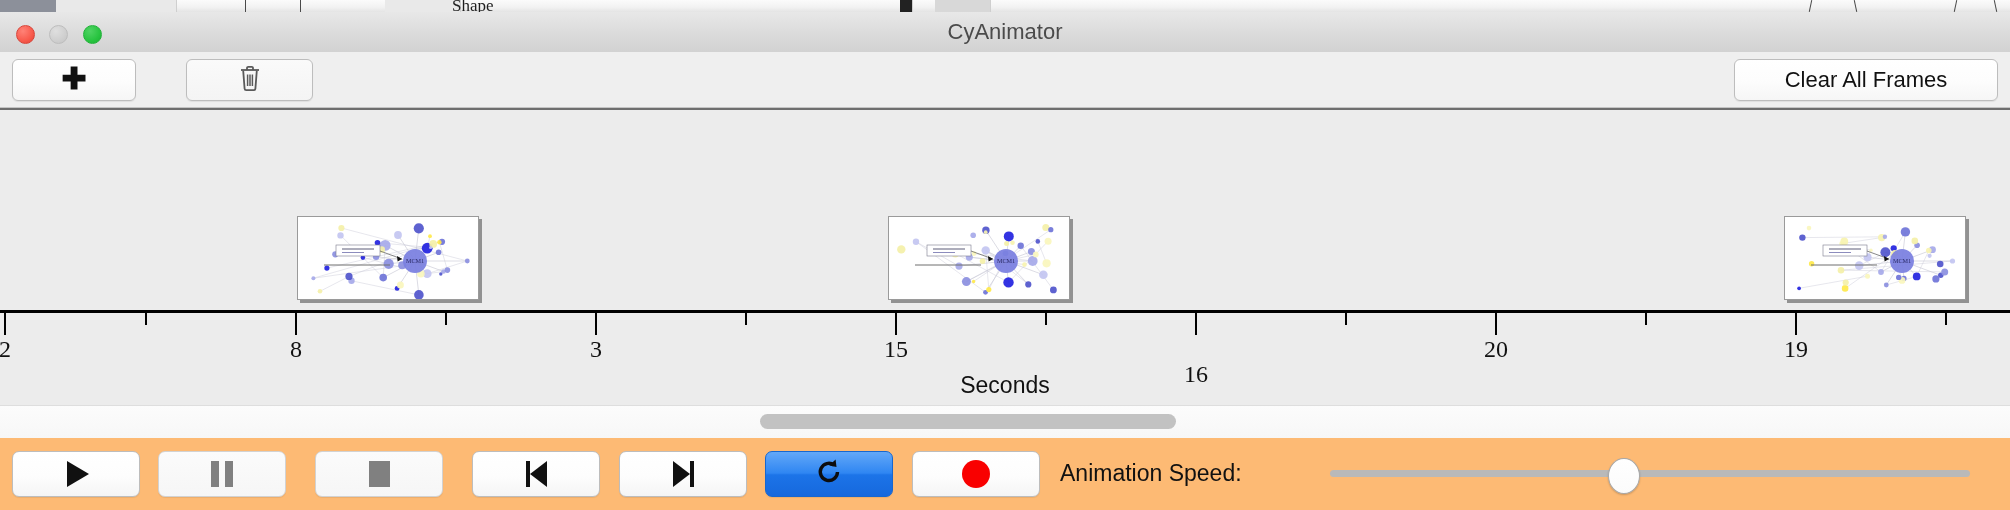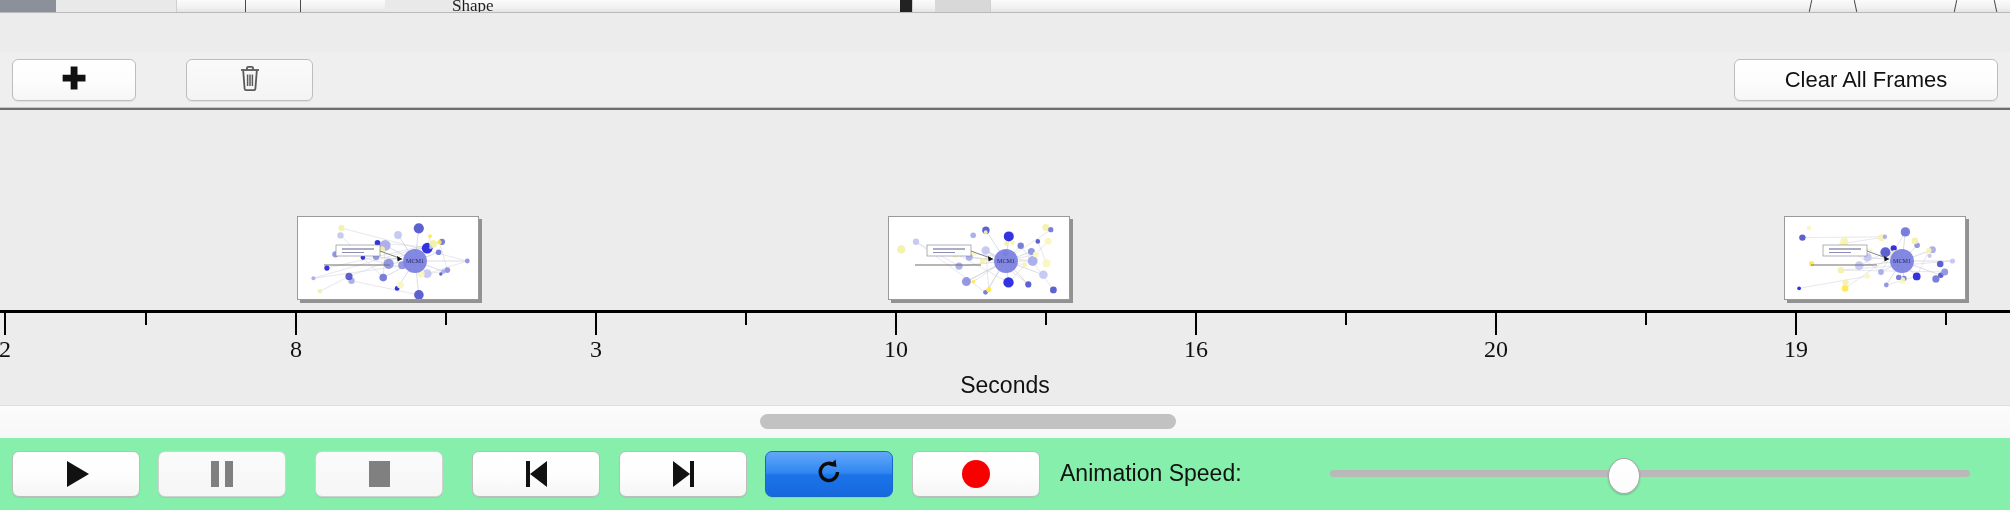--- a/index.html
+++ b/index.html
@@ -70,21 +70,21 @@
   .net svg{display:block;}
 
   
   .hscroll{position:absolute;left:0;top:405px;width:2010px;height:32px;
     background:linear-gradient(to bottom,#fcfcfc,#f7f7f7);
     border-top:1px solid #dedede;border-bottom:1px solid #8e8e8e;}
   .hthumb{position:absolute;left:760px;top:8px;width:416px;height:15px;
     border-radius:8px;background:#c2c2c2;cursor:default;}
 
   
-  .controls{position:absolute;left:0;top:438px;width:2010px;height:72px;background:#86efac;}
+  .controls{position:absolute;left:0;top:438px;width:2010px;height:72px;background:#fdba74;}
   .cbtn{position:absolute;top:13px;height:44px;border:1px solid #bdbdbd;border-radius:7px;
     background:linear-gradient(to bottom,#ffffff 0%,#fdfdfd 55%,#f5f5f5 100%);
     box-shadow:0 1px 1px rgba(0,0,0,.07);
     display:flex;align-items:center;justify-content:center;cursor:default;}
   .cbtn.disabled{background:linear-gradient(to bottom,#fbfbfb 0%,#f6f6f6 100%);border-color:#d2d2d2;}
   .cbtn.loop{background:linear-gradient(to bottom,#63a8f8 0%,#2f86f2 48%,#1c74e8 52%,#1668dd 100%);
     border:1px solid #1767cf;}
   .glyph-play{width:0;height:0;border-left:22px solid #111;
     border-top:13px solid transparent;border-bottom:13px solid transparent;margin-left:4px;}
   .glyph-pause{display:flex;gap:6px;}
@@ -124,20 +124,26 @@
     <div class="bg-chip" style="left:385px;width:75px;"></div>
     <div class="bg-text" style="left:452px;">Shape</div>
     <div class="bg-chip dark" style="left:900px;width:12px;background:#222;"></div>
     <div class="bg-chip" style="left:935px;width:55px;background:#d8d8d8;"></div>
     <div class="bg-tabmark" style="left:1810px;transform:rotate(12deg);"></div>
     <div class="bg-tabmark" style="left:1855px;transform:rotate(-12deg);"></div>
     <div class="bg-tabmark" style="left:1955px;transform:rotate(12deg);"></div>
     <div class="bg-tabmark" style="left:1995px;transform:rotate(-12deg);"></div>
   </div>
 
+  <div class="titlebar">
+    <div class="traffic red"></div>
+    <div class="traffic yellow"></div>
+    <div class="traffic green"></div>
+    <div class="win-title">CyAnimator</div>
+  </div>
 
   <div class="toolbar">
     <div class="tbtn add">
       <span class="plus">✚</span>
     </div>
     <div class="tbtn del">
       <span>
         <svg width="24" height="28" viewBox="0 0 24 28" aria-hidden="true">
           <path d="M3 6 h18" stroke="#5a5a5a" stroke-width="1.8" fill="none"></path>
           <path d="M9 6 V4 a1.2 1.2 0 0 1 1.2-1.2 h3.6 A1.2 1.2 0 0 1 15 4 v2" stroke="#5a5a5a" stroke-width="1.8" fill="none"></path>
@@ -158,24 +164,24 @@
         <div class="tick major" style="left: 4px;"></div>
         <div class="tick-label" style="left: 5px;">2</div>
         <div class="tick minor" style="left: 145px;"></div>
         <div class="tick major" style="left: 295px;"></div>
         <div class="tick-label" style="left: 296px;">8</div>
         <div class="tick minor" style="left: 445px;"></div>
         <div class="tick major" style="left: 595px;"></div>
         <div class="tick-label" style="left: 596px;">3</div>
         <div class="tick minor" style="left: 745px;"></div>
         <div class="tick major" style="left: 895px;"></div>
-        <div class="tick-label" style="left: 896px;">10</div>
+        <div class="tick-label" style="left: 896px;">15</div>
         <div class="tick minor" style="left: 1045px;"></div>
         <div class="tick major" style="left: 1195px;"></div>
-        <div class="tick-label" style="left: 1196px;">16</div>
+        <div class="tick-label" style="left: 1196px; margin-top: 25px;">16</div>
         <div class="tick minor" style="left: 1345px;"></div>
         <div class="tick major" style="left: 1495px;"></div>
         <div class="tick-label" style="left: 1496px;">20</div>
         <div class="tick minor" style="left: 1645px;"></div>
         <div class="tick major" style="left: 1795px;"></div>
         <div class="tick-label" style="left: 1796px;">19</div>
         <div class="tick minor" style="left: 1945px;"></div>
       </div>
     <div id="frames">
         <div class="frame" style="left: 297px; top: 108px;">

